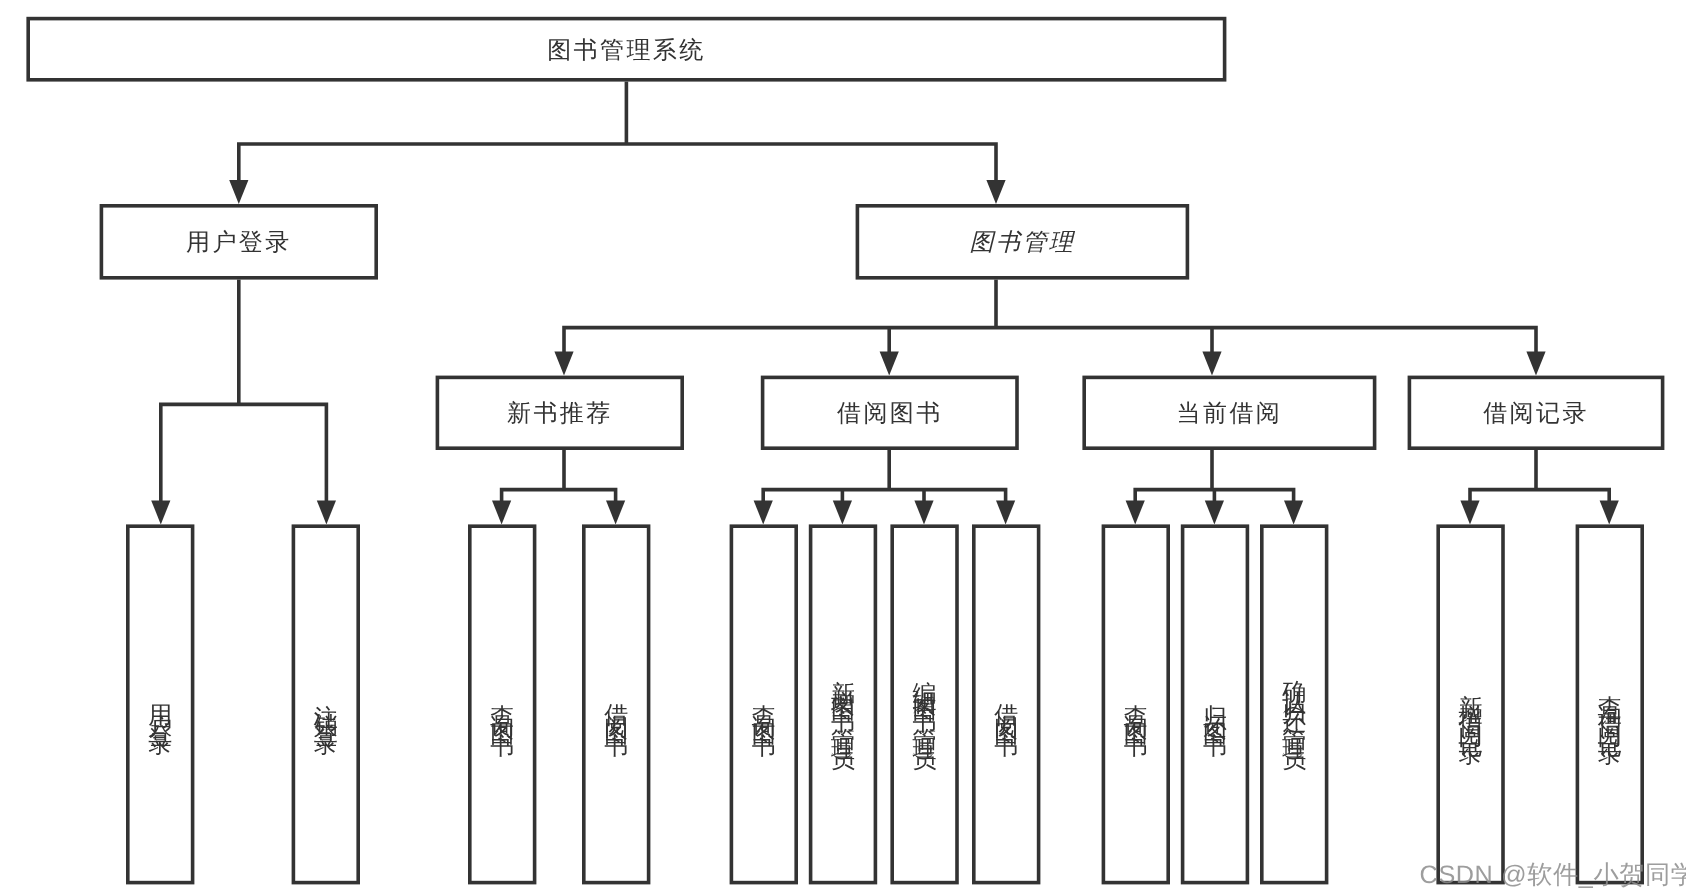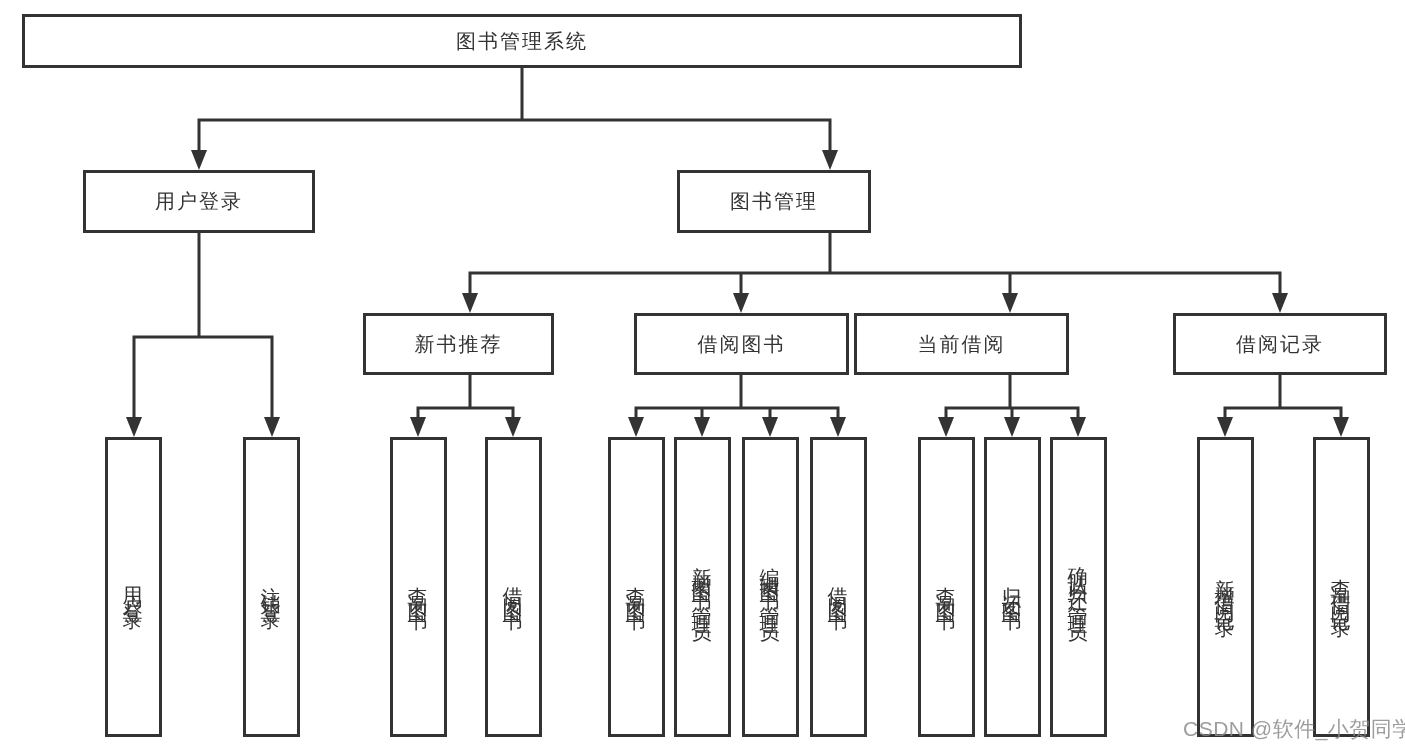--- a/index.html
+++ b/index.html
@@ -60,25 +60,25 @@
       <polygon points="1004,417 1020,417 1012,437"></polygon>
       <polygon points="1070,417 1086,417 1078,437"></polygon>
       <polygon points="1217,417 1233,417 1225,437"></polygon>
       <polygon points="1333,417 1349,417 1341,437"></polygon>
     </g>
   </svg>
 
   <div class="box" style="left:22px; top:14px; width:1000px; height:54px;">图书管理系统</div>
 
   <div class="box lvl1" style="left:83px; width:232px;">用户登录</div>
-  <div class="box lvl1" style="left:677px; width:194px;">图书管理</div>
+  <div class="box lvl1" style="left:713px; width:278px;font-style:italic;">图书管理</div>
 
-  <div class="box lvl2" style="left:363px; width:191px;">新书推荐</div>
+  <div class="box lvl2" style="left:363px; width:207px;">新书推荐</div>
   <div class="box lvl2" style="left:634px; width:215px;">借阅图书</div>
-  <div class="box lvl2" style="left:854px; width:215px;">当前借阅</div>
+  <div class="box lvl2" style="left:902px; width:245px;">当前借阅</div>
   <div class="box lvl2" style="left:1173px; width:214px;">借阅记录</div>
 
   <div class="box leaf" style="left:105px;">用户登录</div>
   <div class="box leaf" style="left:243px;">注销登录</div>
 
   <div class="box leaf" style="left:390px;">查询图书</div>
   <div class="box leaf" style="left:485px;">借阅图书</div>
 
   <div class="box leaf" style="left:608px;">查询图书</div>
   <div class="box leaf" style="left:674px;">新增图书（管理员）</div>

